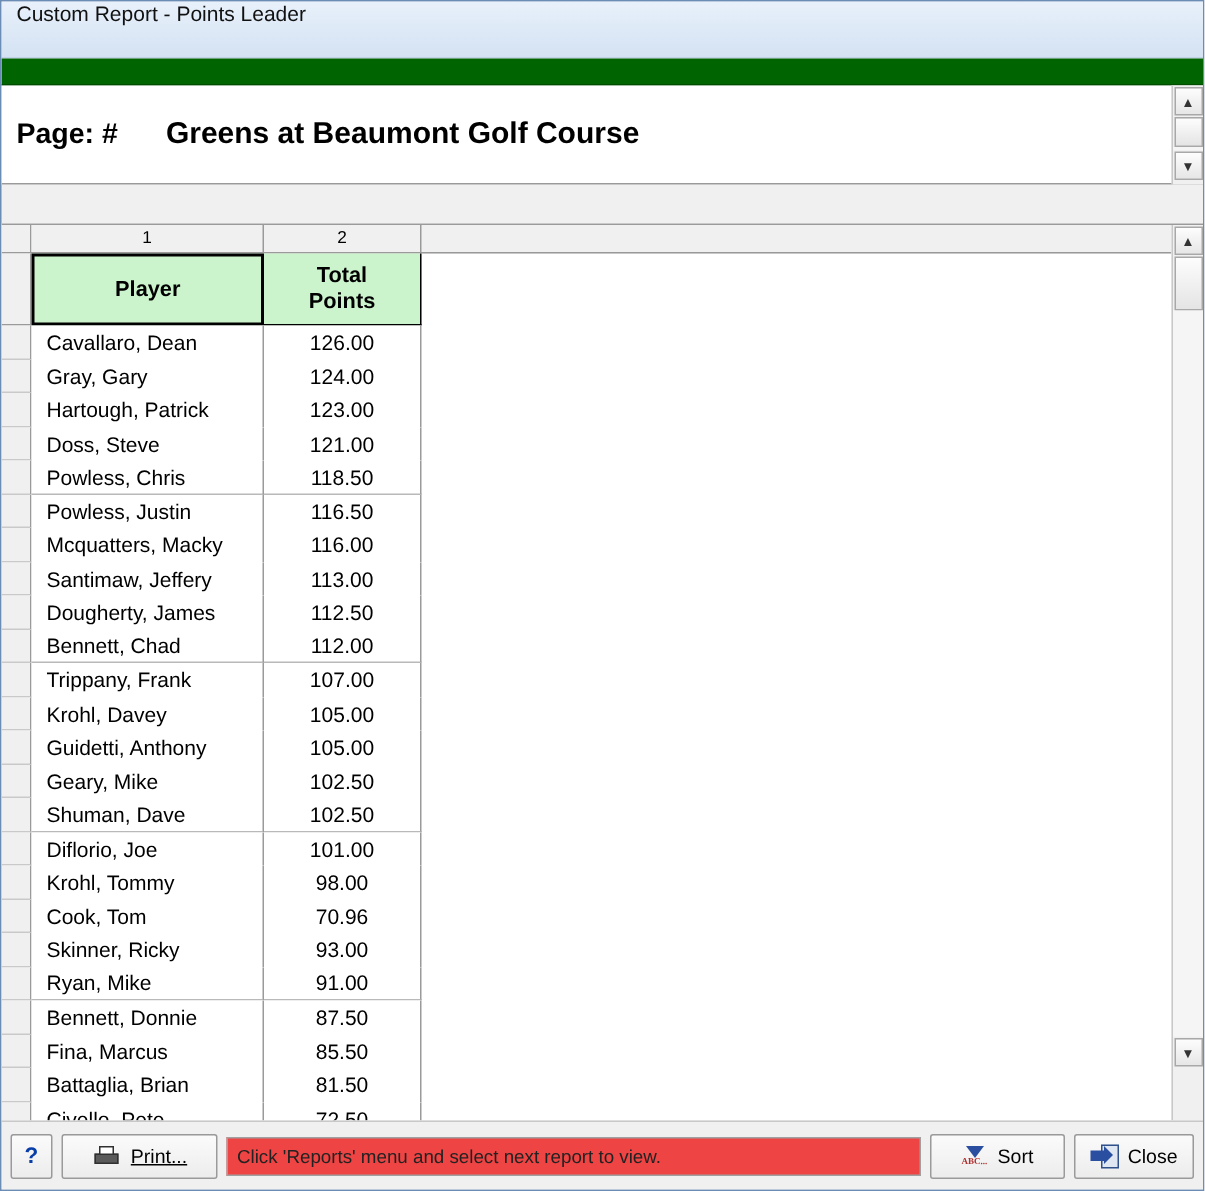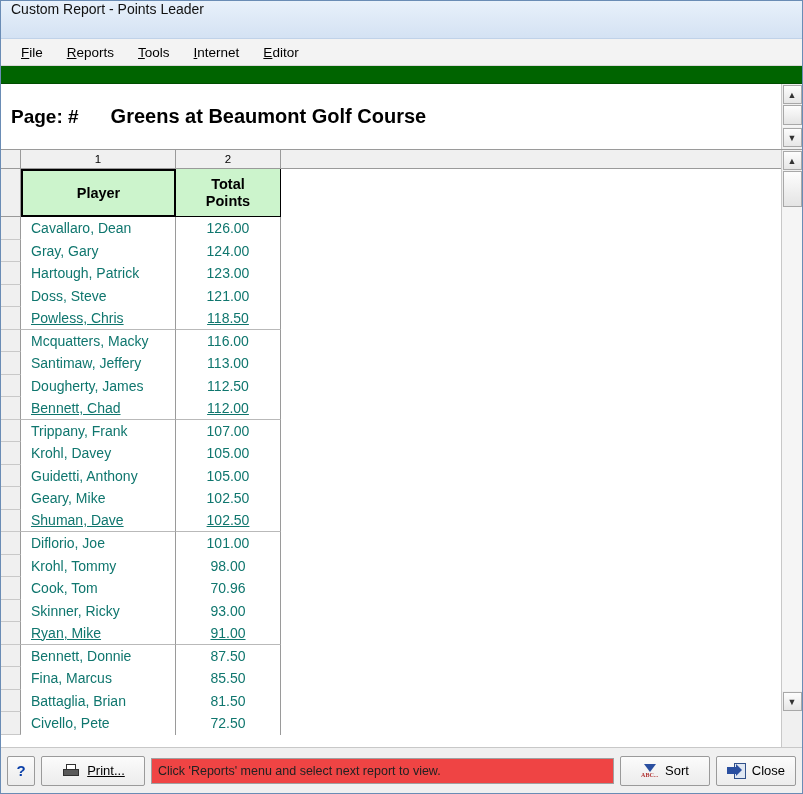--- a/index.html
+++ b/index.html
@@ -203,32 +203,32 @@
     display: flex;
     height: 22.5px;
     box-sizing: border-box;
   }
   .data-row .rowhdr {
     border-bottom: 1px solid #c9c9c9;
   }
   .cell {
     box-sizing: border-box;
     font-size: 14px;
-    color: #0f766e;
+    color: #000000;
     display: flex;
     align-items: center;
     border-right: 1px solid #9a9a9a;
     padding: 0 6px;
     background: #fff;
     white-space: nowrap;
     overflow: hidden;
   }
   .cell.name { justify-content: flex-start; padding-left: 10px; }
   .cell.num  { justify-content: center; }
-  .group-sep { border-bottom: 1px solid #b9b9b9; text-decoration: underline; }
+  .group-sep { border-bottom: 1px solid #b9b9b9; }
 
   
   .statusbar {
     position: absolute;
     left: 0; right: 0; bottom: 0;
     height: 46px;
     background: #f0f0f0;
     border-top: 1px solid #c8c8c8;
     display: flex;
     align-items: center;
@@ -318,27 +318,20 @@
 </style>
 </head>
 <body>
 
 <div id="app">
 
   <div class="titlebar">
     <div class="title">Custom Report - Points Leader</div>
   </div>
 
-  <div class="menubar">
-    <div class="menu-item"><u>F</u><span>ile</span></div>
-    <div class="menu-item"><u>R</u><span>eports</span></div>
-    <div class="menu-item"><u>T</u><span>ools</span></div>
-    <div class="menu-item"><u>I</u><span>nternet</span></div>
-    <div class="menu-item"><u>E</u><span>ditor</span></div>
-  </div>
 
   <div class="green-band"></div>
 
   <div class="report-header">
     <div class="inner">
       <div class="page-label">Page: #</div>
       <div class="report-title">Greens at Beaumont Golf Course</div>
     </div>
     <div class="sb-vert" style="height:66px;">
       <div class="sb-btn">▲</div>
@@ -389,20 +382,25 @@
             <div class="cell name col-player">Doss, Steve</div>
             <div class="cell num col-points">121.00</div>
           </div>
           <div class="data-row">
             <div class="rowhdr"></div>
             <div class="cell name col-player group-sep">Powless, Chris</div>
             <div class="cell num col-points group-sep">118.50</div>
           </div>
           <div class="data-row">
             <div class="rowhdr"></div>
+            <div class="cell name col-player">Powless, Justin</div>
+            <div class="cell num col-points">116.50</div>
+          </div>
+          <div class="data-row">
+            <div class="rowhdr"></div>
             <div class="cell name col-player">Mcquatters, Macky</div>
             <div class="cell num col-points">116.00</div>
           </div>
           <div class="data-row">
             <div class="rowhdr"></div>
             <div class="cell name col-player">Santimaw, Jeffery</div>
             <div class="cell num col-points">113.00</div>
           </div>
           <div class="data-row">
             <div class="rowhdr"></div>

